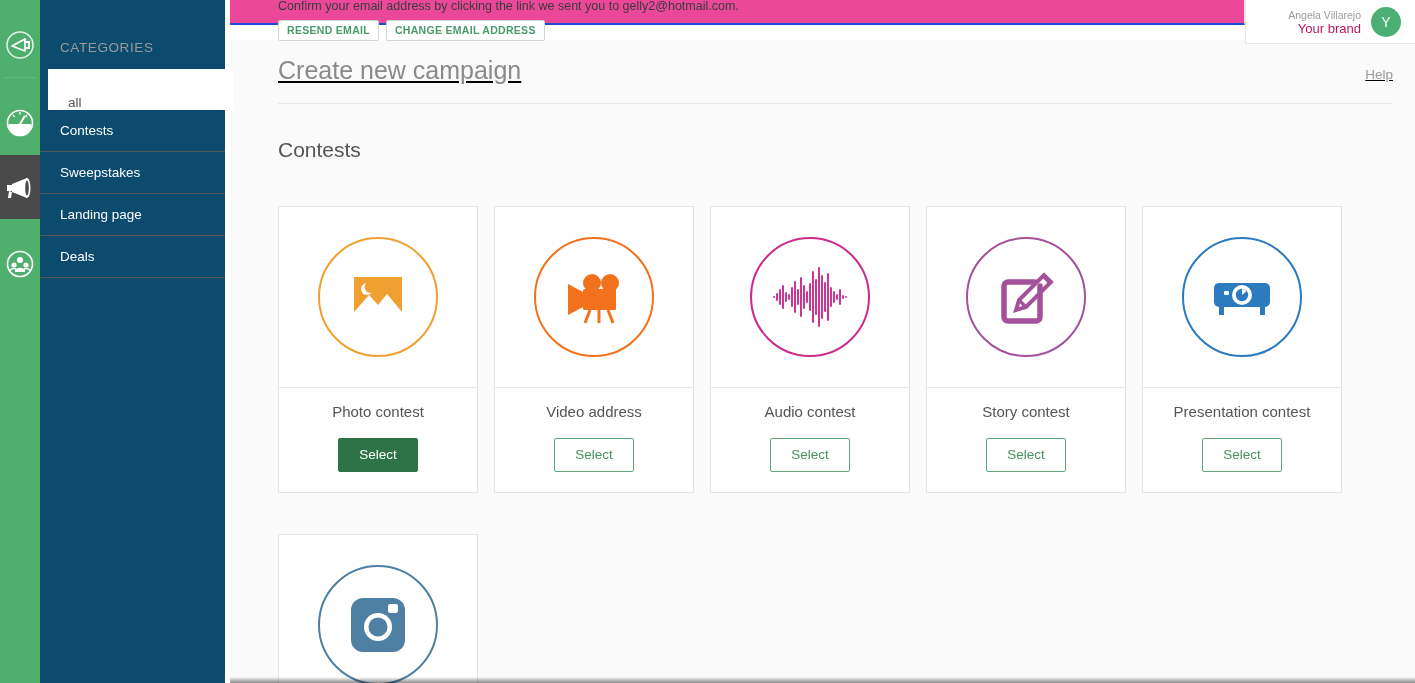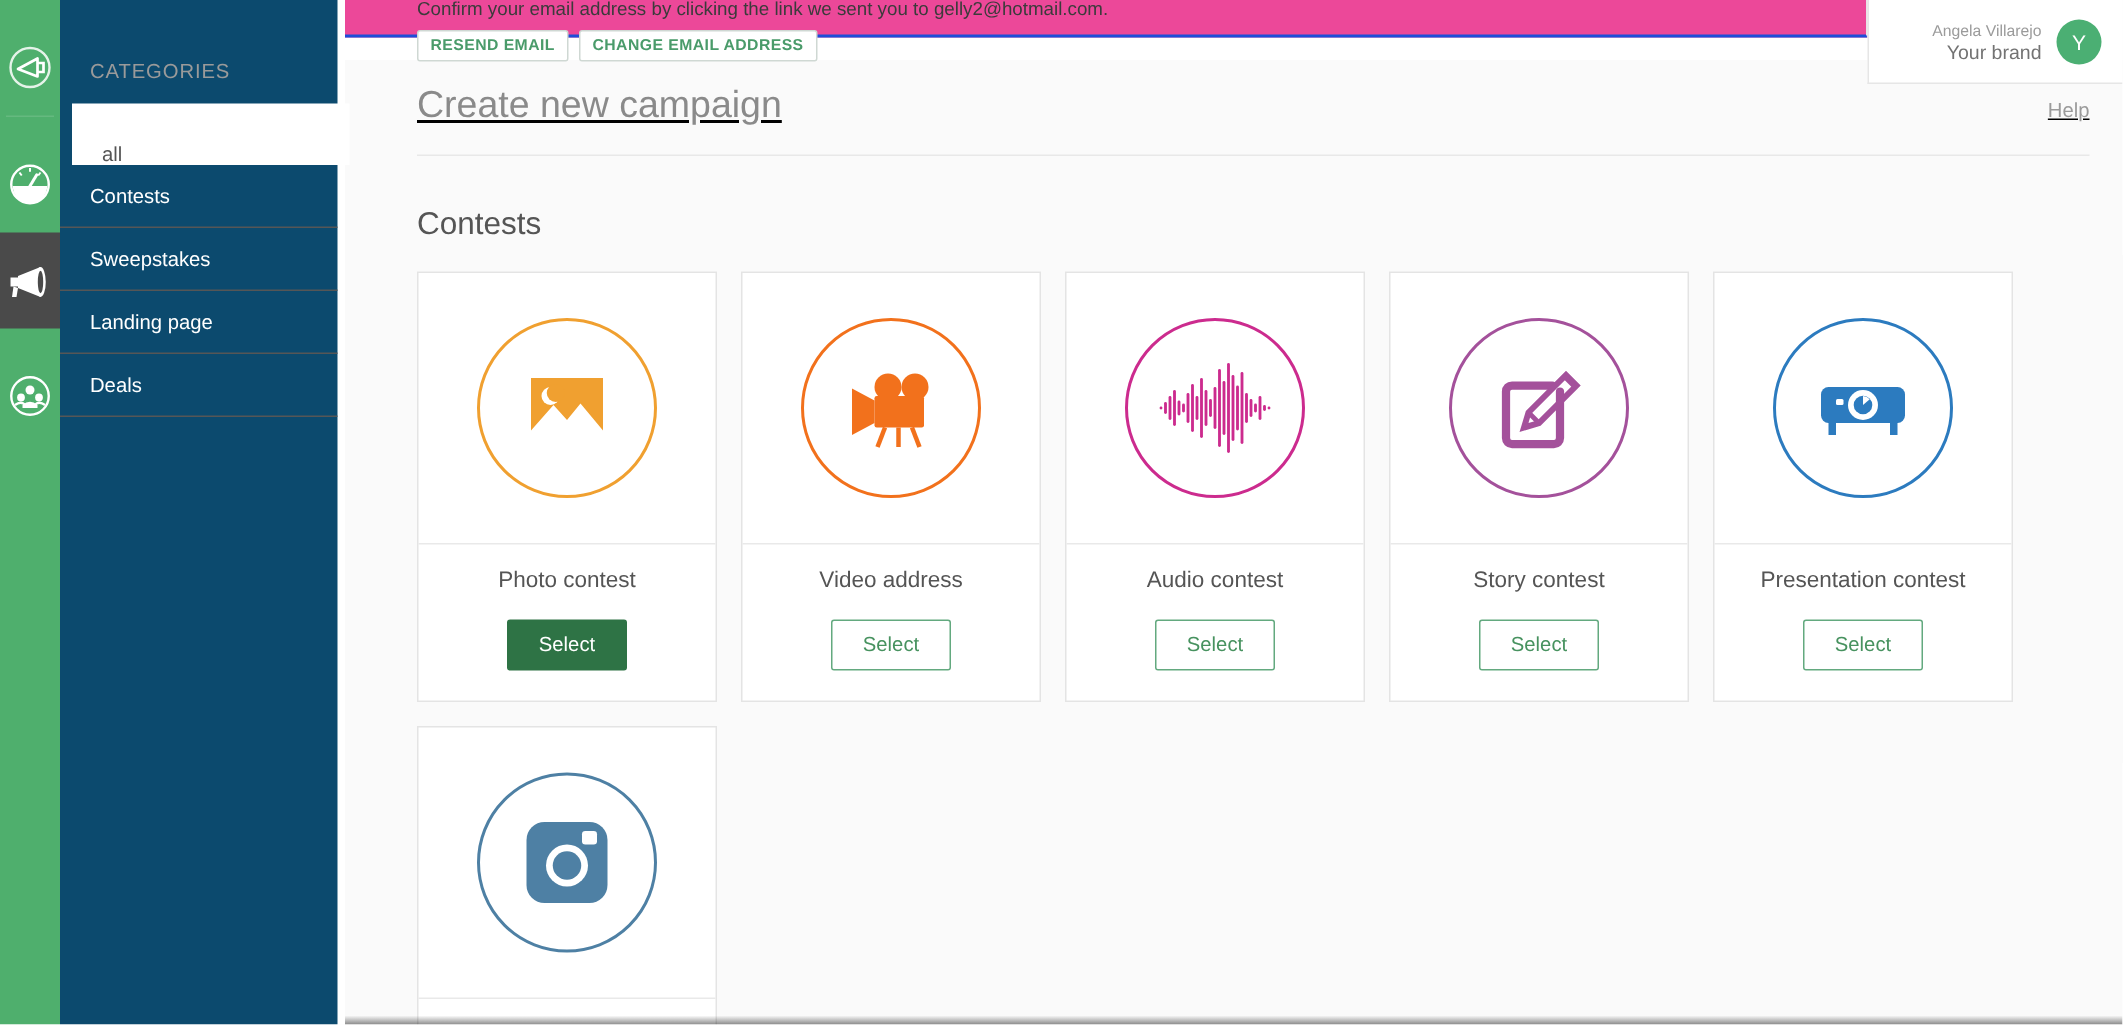--- a/index.html
+++ b/index.html
@@ -60,29 +60,29 @@
   .notice-btns { display: flex; gap: 7px; margin-top: 6px; }
   .notice-btn {
     border: 1px solid #CFD8D3; background: #ffffff;
     color: #4A9B6A; font-size: 10.5px; font-weight: bold;
     letter-spacing: 0.3px; padding: 4px 8px 4px 8px;
     border-radius: 2px; cursor: pointer; line-height: 11px;
   }
 
   
   .userbox {
-    position: absolute; right: 0; top: 0; width: 170px; height: 56px;
+    position: absolute; right: 0; top: 0; width: 170px; height: 44px;
     background: #ffffff; border-bottom: 1px solid #E6E6E6;
     border-left: 1px solid #E6E6E6;
     display: flex; align-items: center; justify-content: flex-end;
     padding-right: 14px; gap: 10px; z-index: 21;
   }
   .user-names { text-align: right; line-height: 14px; }
   .user-sub { font-size: 10.5px; color: #9B9B9B; }
-  .user-brand { font-size: 13px; color: #737373; }
+  .user-brand { font-size: 13px; color: #be185d; }
   .avatar {
     width: 30px; height: 30px; border-radius: 50%;
     background: #4BAF73; color: #ffffff;
     display: flex; align-items: center; justify-content: center;
     font-size: 14px;
   }
 
   
   .main {
     position: absolute; left: 230px; top: 40px;
@@ -105,20 +105,21 @@
   }
 
   
   .grid {
     display: flex; flex-wrap: wrap; gap: 16px;
     padding: 19px 0 0 48px; width: 1112px;
   }
   .card {
     width: 200px; background: #ffffff;
     border: 1px solid #E4E4E4;
+    margin-top: 25px;
   }
   .card-art {
     height: 181px; display: flex; align-items: center; justify-content: center;
     border-bottom: 1px solid #E9E9E9;
   }
   .circ {
     width: 120px; height: 120px; border-radius: 50%;
     border: 2px solid currentColor;
     display: flex; align-items: center; justify-content: center;
   }

